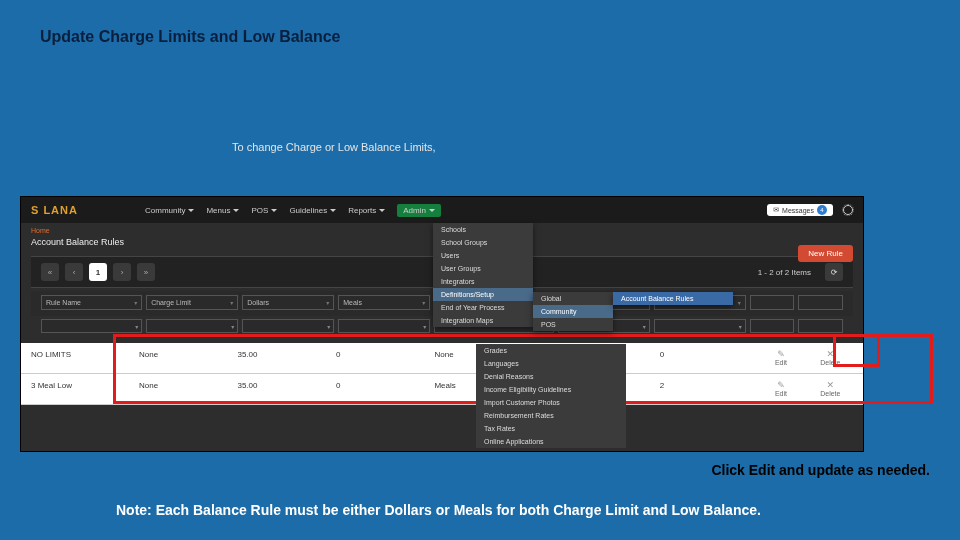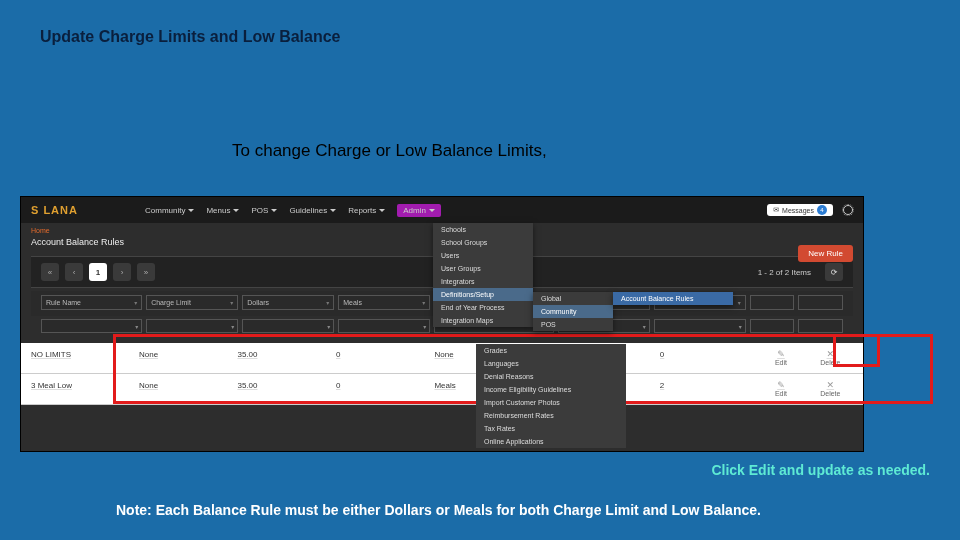--- a/index.html
+++ b/index.html
@@ -16,29 +16,29 @@
     left: 40px;
     top: 28px;
     color: #0a1f3d;
     font-size: 16px;
     font-weight: 600;
   }
   .instruction {
     position: absolute;
     left: 232px;
     top: 140px;
-    color: #000000;
-    font-size: 17px;
+    color: #e5e5e5;
+    font-size: 11px;
     line-height: 1.35;
   }
   .caption-right {
     position: absolute;
     right: 30px;
     top: 462px;
-    color: #5eead4;
+    color: #000000;
     font-size: 14px;
     font-weight: 600;
   }
   .caption-note {
     position: absolute;
     left: 116px;
     top: 502px;
     color: #fff;
     font-size: 14px;
     font-weight: 600;
@@ -66,21 +66,21 @@
   }
   .logo {
     color: #e0a030;
     font-size: 11px;
     font-weight: 700;
     letter-spacing: 1px;
     min-width: 100px;
   }
   .nav { display: flex; gap: 12px; align-items: center; flex: 1; }
   .nav-item { color: #ccc; cursor: pointer; display:flex; align-items:center; gap:3px;}
-  .nav-item.active { background:#a21caf; padding:2px 6px; border-radius:2px;}
+  .nav-item.active { background:#15803d; padding:2px 6px; border-radius:2px;}
   .caret-dn { display:inline-block; width:0; height:0; border-left:3px solid transparent; border-right:3px solid transparent; border-top:3px solid #ccc;}
   .topbar-right { display:flex; align-items:center; gap:10px;}
   .msg-pill { background:#fff; color:#333; padding:1px 6px; border-radius:3px; font-size:7px; display:flex; align-items:center; gap:3px;}
   .msg-count { background:#2b7cd3; color:#fff; border-radius:50%; width:10px; height:10px; display:flex; align-items:center; justify-content:center; font-size:6px;}
   .gear { width:10px; height:10px; border:1px solid #ccc; border-radius:50%; position:relative;}
   .gear::after { content:""; position:absolute; inset:-2px; border:1px dotted #888; border-radius:50%;}
 
   .breadcrumb-area {
     padding: 4px 10px;
     background:#2d2d2d;
@@ -144,21 +144,21 @@
     height:14px;
     padding:0 3px;
     display:flex;
     align-items:center;
     justify-content:flex-end;
     color:#888;
     font-size:6px;
     background:#2a2a2a;
   }
 
-  .data-rows { position:relative;text-decoration:underline; }
+  .data-rows { position:relative; }
   .data-row {
     display:flex;
     background:#fff;
     color:#333;
     padding:7px 10px;
     gap:4px;
     border-bottom:1px solid #ccc;
     font-size:8px;
   }
   .data-row .cell { overflow:hidden; white-space:nowrap; }

